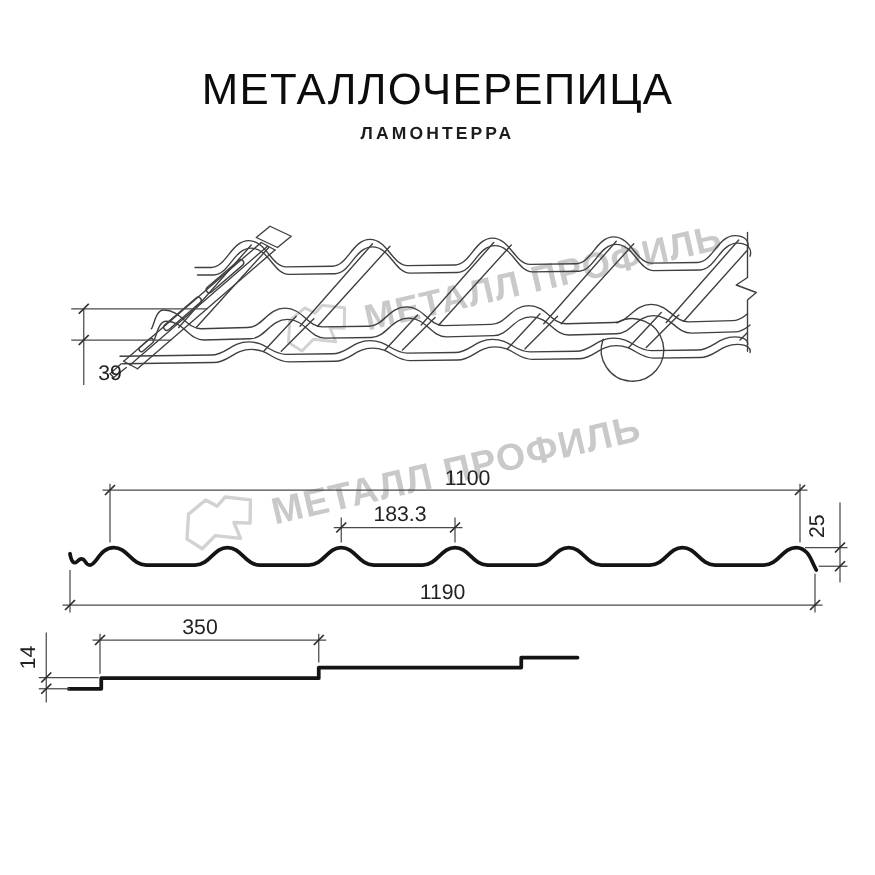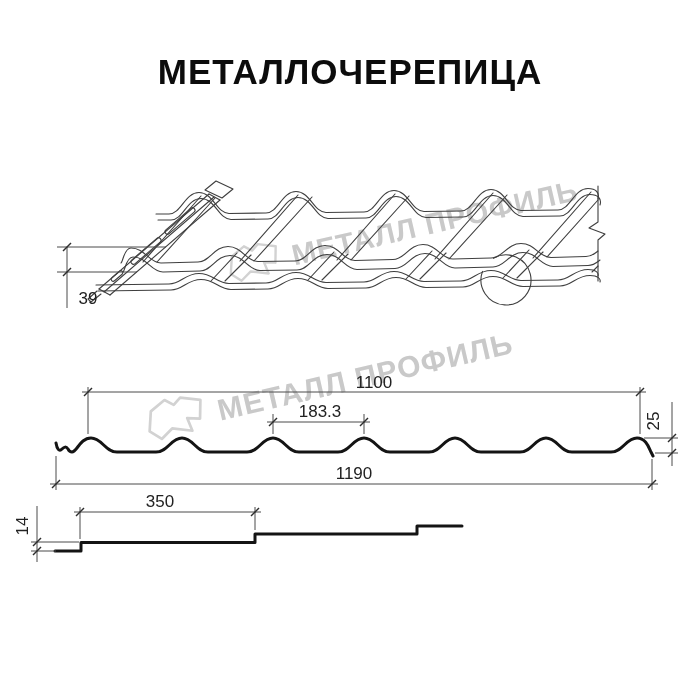--- a/index.html
+++ b/index.html
@@ -2,21 +2,21 @@
 <html><head>
 <meta charset="utf-8">
 <style>
   html,body{margin:0;padding:0;}
   body{width:700px;height:700px;background:#ffffff;position:relative;overflow:hidden;
        font-family:"Liberation Sans", sans-serif;}
   .stage{position:absolute;left:0;top:0;width:700px;height:700px;}
 
   
   .hdr{position:absolute;left:0;top:0;width:700px;text-align:center;z-index:5;}
-  .title{margin-top:52px;font-size:35px;font-weight:bold;letter-spacing:1px;color:#0c0c0c;}
+  .title{margin-top:52px;font-size:35px;font-weight:normal;letter-spacing:1px;color:#0c0c0c;}
   .subtitle{margin-top:6px;font-size:14px;font-weight:bold;letter-spacing:2.5px;color:#1c1c1c;}
 
   
   .wm{position:absolute;display:flex;align-items:center;gap:10px;z-index:1;
       transform-origin:left center;white-space:nowrap;}
   .wm-text{font-weight:bold;color:#c9c9c9;letter-spacing:1px;}
   .wm1{left:226px;top:248px;transform:rotate(-13deg);}
   .wm1 .wm-text{font-size:29px;}
   .wm2{left:144px;top:402px;transform:rotate(-13deg);}
   .wm2 .wm-text{font-size:30px;}
@@ -31,20 +31,21 @@
   .bold{stroke:#141414;stroke-width:3;fill:none;stroke-linecap:round;stroke-linejoin:round;}
   .tick{stroke:#2d2d2d;stroke-width:1.4;}
 </style>
 </head>
 <body>
 
 <div class="stage">
 
   <div class="hdr">
     <div class="title">МЕТАЛЛОЧЕРЕПИЦА</div>
+    <div class="subtitle">ЛАМОНТЕРРА</div>
   </div>
 
   <div class="wm wm1">
     <svg width="58" height="46" viewBox="0 0 58 46">
       <path d="M4,27 L9,10 L23,3 L30,9 L37,4 L54,10 L50,26 L39,23 L41,35 L24,29 L13,36 Z" fill="none" stroke="#d2d2d2" stroke-width="2.4" stroke-linejoin="round"></path>
     </svg>
     <span class="wm-text">МЕТАЛЛ ПРОФИЛЬ</span>
   </div>
 
   <div class="wm wm2">

